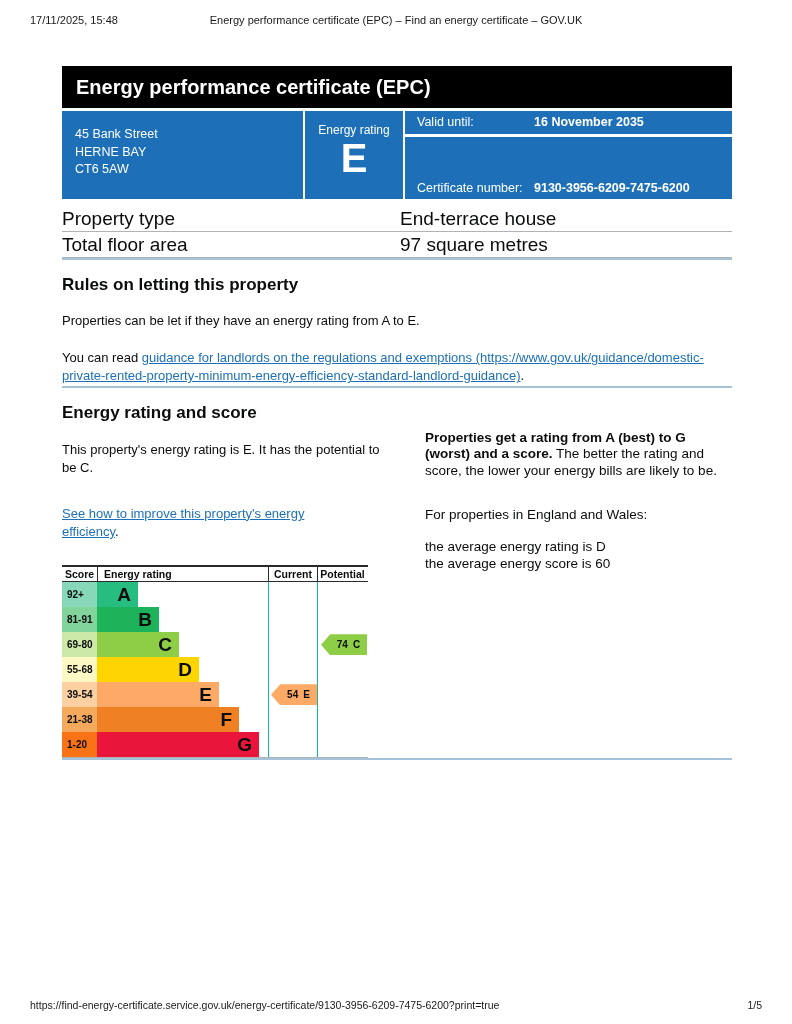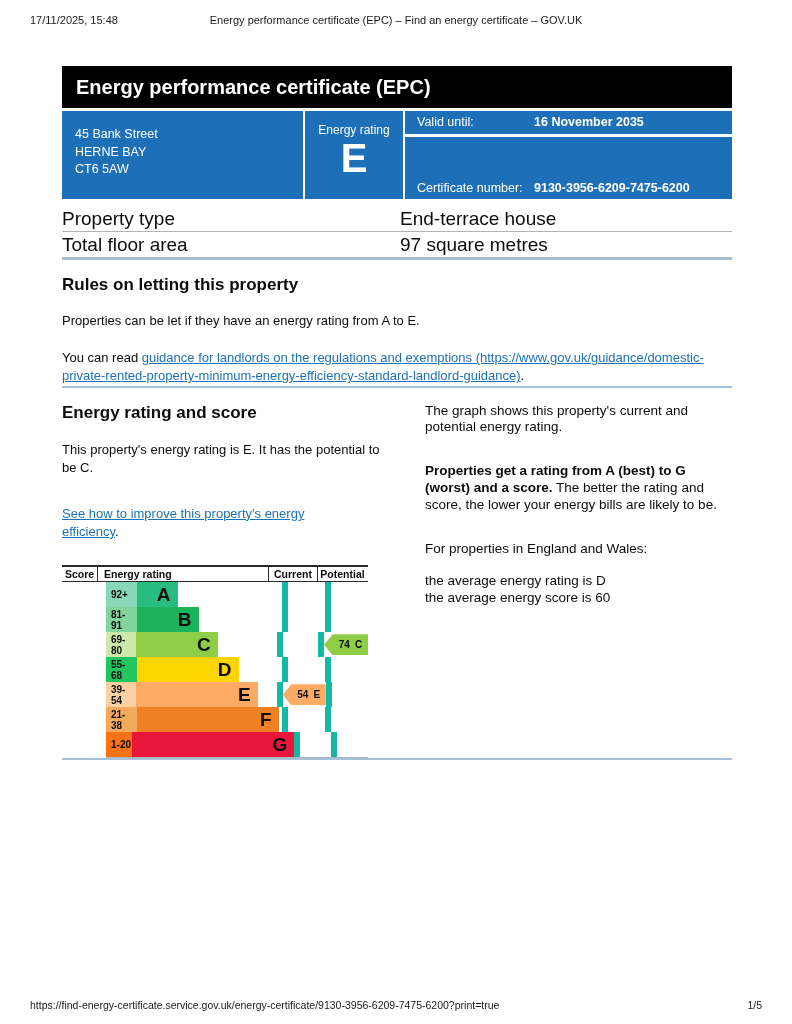--- a/index.html
+++ b/index.html
@@ -104,21 +104,21 @@
     height: 17px;
     border-top: 2px solid #2a2a2a;
     border-bottom: 1px solid #2a2a2a;
     font-weight: bold;
     font-size: 10.5px;
   }
   .ch-score { width: 35px; text-align: center; }
   .ch-rating { width: 171px; padding-left: 6px; border-left: 1px solid #2a2a2a; height: 100%; display: flex; align-items: center; }
   .ch-current { width: 49px; text-align: center; border-left: 1px solid #2a2a2a; height: 100%; display: flex; align-items: center; justify-content: center; }
   .ch-potential { width: 50px; text-align: center; border-left: 1px solid #2a2a2a; height: 100%; display: flex; align-items: center; justify-content: center; }
-  .chart-body { border-bottom: 1px solid #b1b4b6; margin-left: 44px; }
+  .chart-body { border-bottom: 1px solid #b1b4b6; }
   .chart-row { display: flex; height: 25px; }
   .score-cell {
     width: 35px;
     display: flex;
     align-items: center;
     padding-left: 5px;
     font-weight: bold;
     font-size: 10px;
   }
   .bar-zone { width: 171px; }
@@ -129,21 +129,21 @@
     justify-content: flex-end;
     padding-right: 7px;
     font-weight: bold;
     font-size: 19px;
     color: #0b0c0c;
   }
   .cur-cell, .pot-cell {
     display: flex;
     align-items: center;
     justify-content: flex-end;
-    border-left: 6px solid #14b8a6;
+    border-left: 1px solid #14b8a6;
   }
   .cur-cell { width: 49px; }
   .pot-cell { width: 50px; }
   .arrow {
     height: 21px;
     width: 46px;
     display: flex;
     align-items: center;
     justify-content: center;
     padding-left: 9px;
@@ -259,21 +259,21 @@
                 </div>
                 <div class="cur-cell"></div>
                 <div class="pot-cell">
                   <div class="arrow" style="background: rgb(141, 206, 70);">
                     <div class="">74</div>
                     <div class="">C</div>
                   </div>
                 </div>
               </div>
               <div class="chart-row">
-                <div class="score-cell" style="background: #22c55e;">55-68</div>
+                <div class="score-cell" style="background: #fef9c3;">55-68</div>
                 <div class="bar-zone">
                   <div class="bar" style="background: rgb(255, 213, 0); width: 102px;">D</div>
                 </div>
                 <div class="cur-cell"></div>
                 <div class="pot-cell"></div>
               </div>
               <div class="chart-row">
                 <div class="score-cell" style="background: rgb(252, 208, 162);">39-54</div>
                 <div class="bar-zone">
                   <div class="bar" style="background: rgb(252, 170, 101); width: 122px;">E</div>
@@ -300,21 +300,20 @@
                   <div class="bar" style="background: rgb(233, 21, 59); width: 162px;">G</div>
                 </div>
                 <div class="cur-cell"></div>
                 <div class="pot-cell"></div>
               </div>
             </div>
         </div>
       </div>
 
       <div class="col-right">
-        <p class="body-text p-graph-shows">The graph shows this property's current and potential energy rating.</p>
         <p class="body-text p-rating-rule"><strong>Properties get a rating from A (best) to G (worst) and a score.</strong><span> The better the rating and score, the lower your energy bills are likely to be.</span></p>
         <p class="body-text p-eng-wales">For properties in England and Wales:</p>
         <p class="body-text p-averages">
           <span class="avg-line">the average energy rating is D</span>
           <span class="avg-line">the average energy score is 60</span>
         </p>
       </div>
     </div>
 
     <hr class="divider hr-3">

